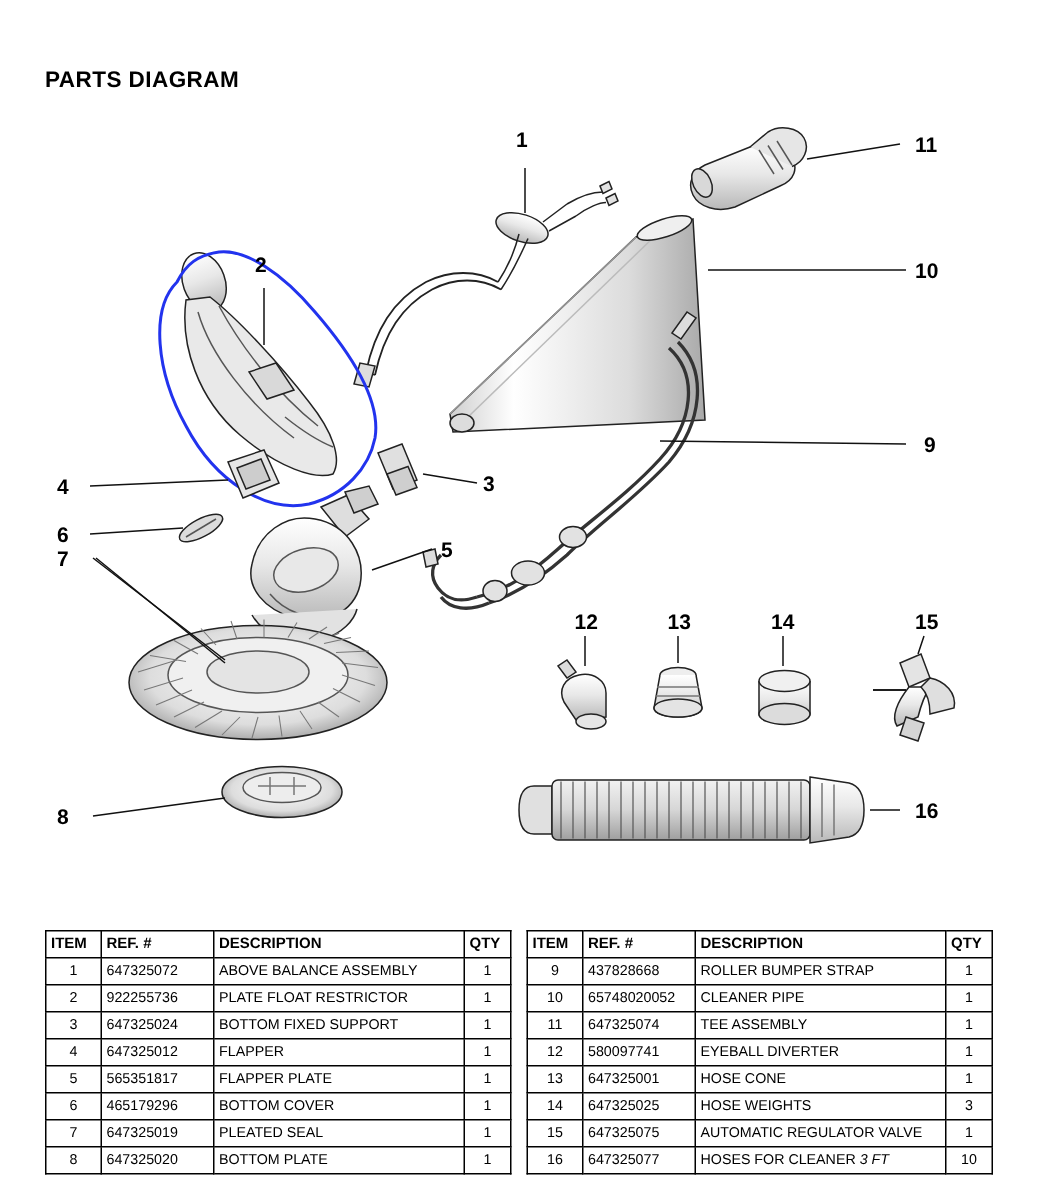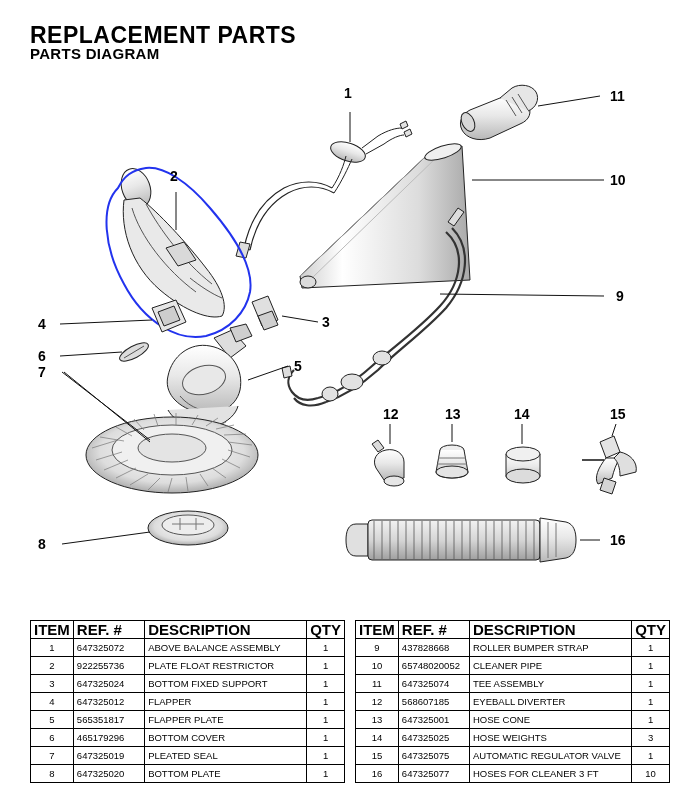--- a/index.html
+++ b/index.html
@@ -67,36 +67,35 @@
     border: 1px solid #000;
     padding: 2px 3px;
     height: 13px;
     line-height: 12px;
     white-space: nowrap;
     overflow: hidden;
   }
   table.parts th {
     font-weight: bold;
     text-align: left;
-    font-size: 15px;
+    font-size: 10px;
   }
   .c-item { width: 30px; text-align: center; }
   .c-ref  { width: 68px; }
   .c-desc { width: 160px; }
   .c-qty  { width: 24px; text-align: center; }
   .c-item-h, .c-qty-h { text-align: left; }
-  .desc-note { }
+  .desc-note { font-style: italic; }
   svg { display: block; }
 </style>
 </head>
 <body>
 
 <div class="page">
 
-  <div class="title">REPLACEMENT PARTS</div>
   <div class="subtitle">PARTS DIAGRAM</div>
 
   <div class="diagram">
     <svg width="700" height="530" viewBox="0 0 700 530">
       <defs>
         <linearGradient id="metal" x1="0" y1="0" x2="0" y2="1">
           <stop offset="0%" stop-color="#ffffff"></stop>
           <stop offset="45%" stop-color="#e8e8e8"></stop>
           <stop offset="100%" stop-color="#b8b8b8"></stop>
         </linearGradient>
@@ -436,21 +435,21 @@
           <td class="c-qty">1</td>
         </tr>
         <tr>
           <td class="c-item">11</td>
           <td class="c-ref">647325074</td>
           <td class="c-desc">TEE ASSEMBLY</td>
           <td class="c-qty">1</td>
         </tr>
         <tr>
           <td class="c-item">12</td>
-          <td class="c-ref">568607185</td>
+          <td class="c-ref">580097741</td>
           <td class="c-desc">EYEBALL DIVERTER</td>
           <td class="c-qty">1</td>
         </tr>
         <tr>
           <td class="c-item">13</td>
           <td class="c-ref">647325001</td>
           <td class="c-desc">HOSE CONE</td>
           <td class="c-qty">1</td>
         </tr>
         <tr>

